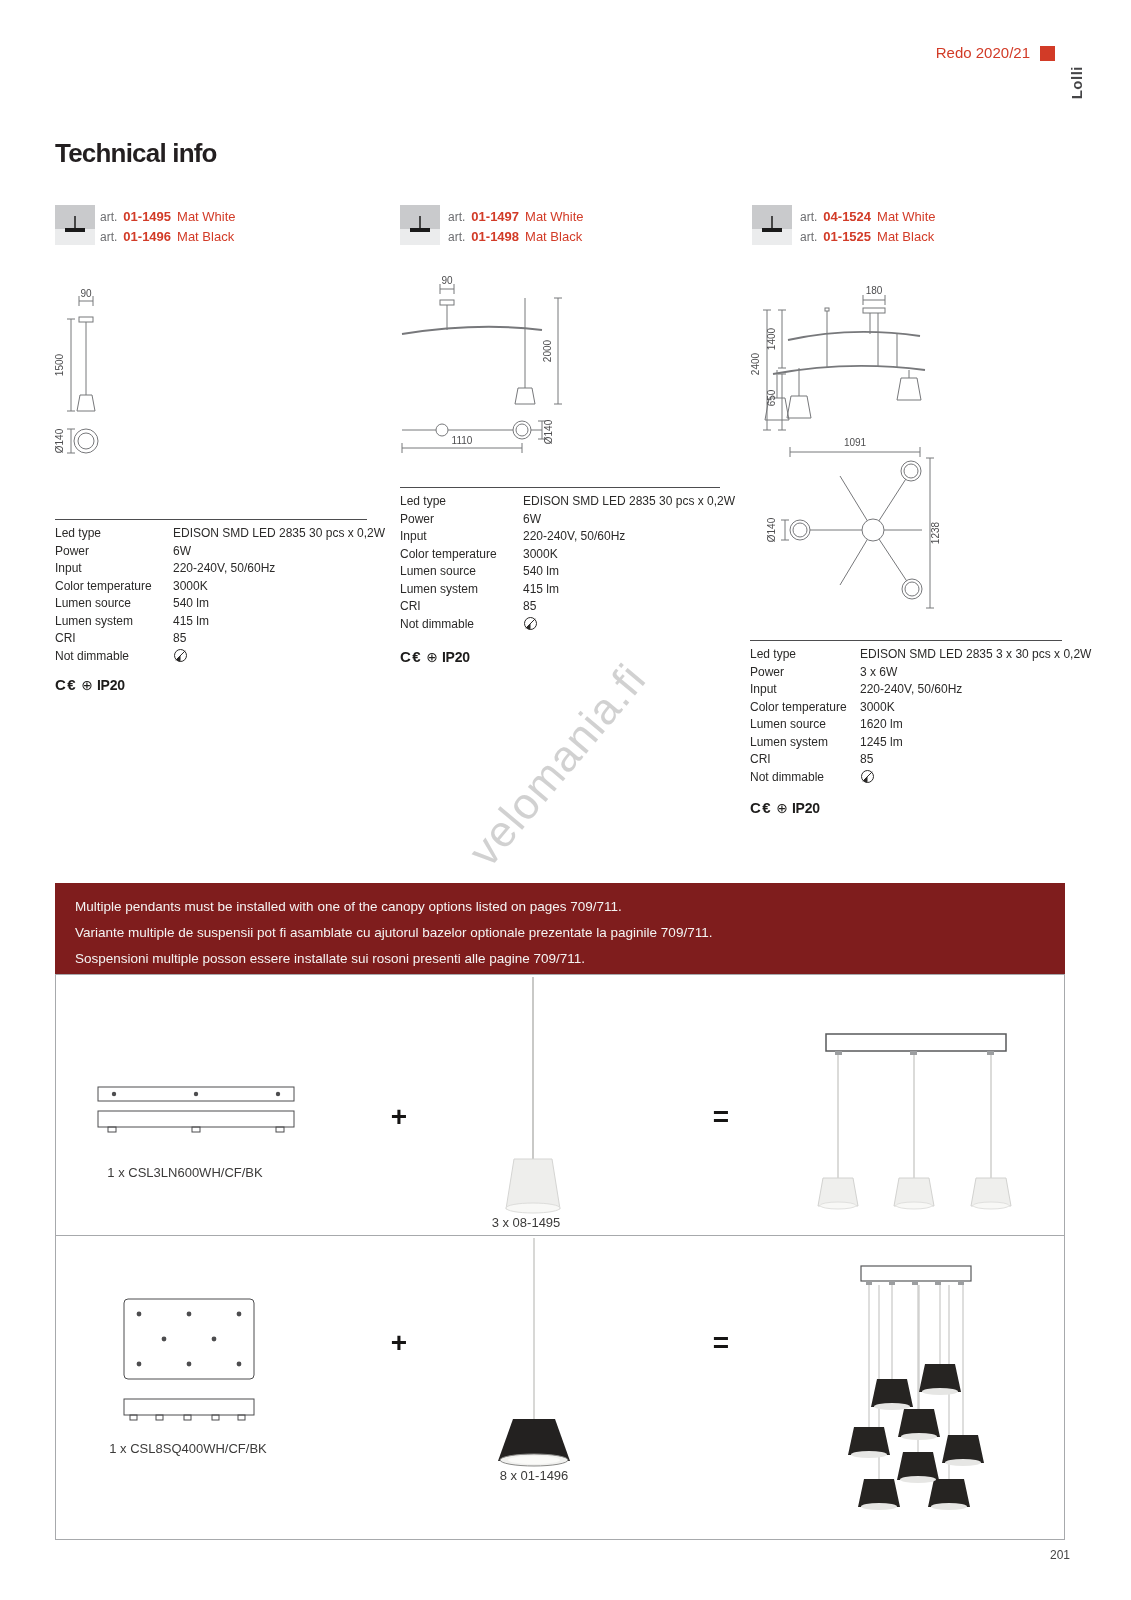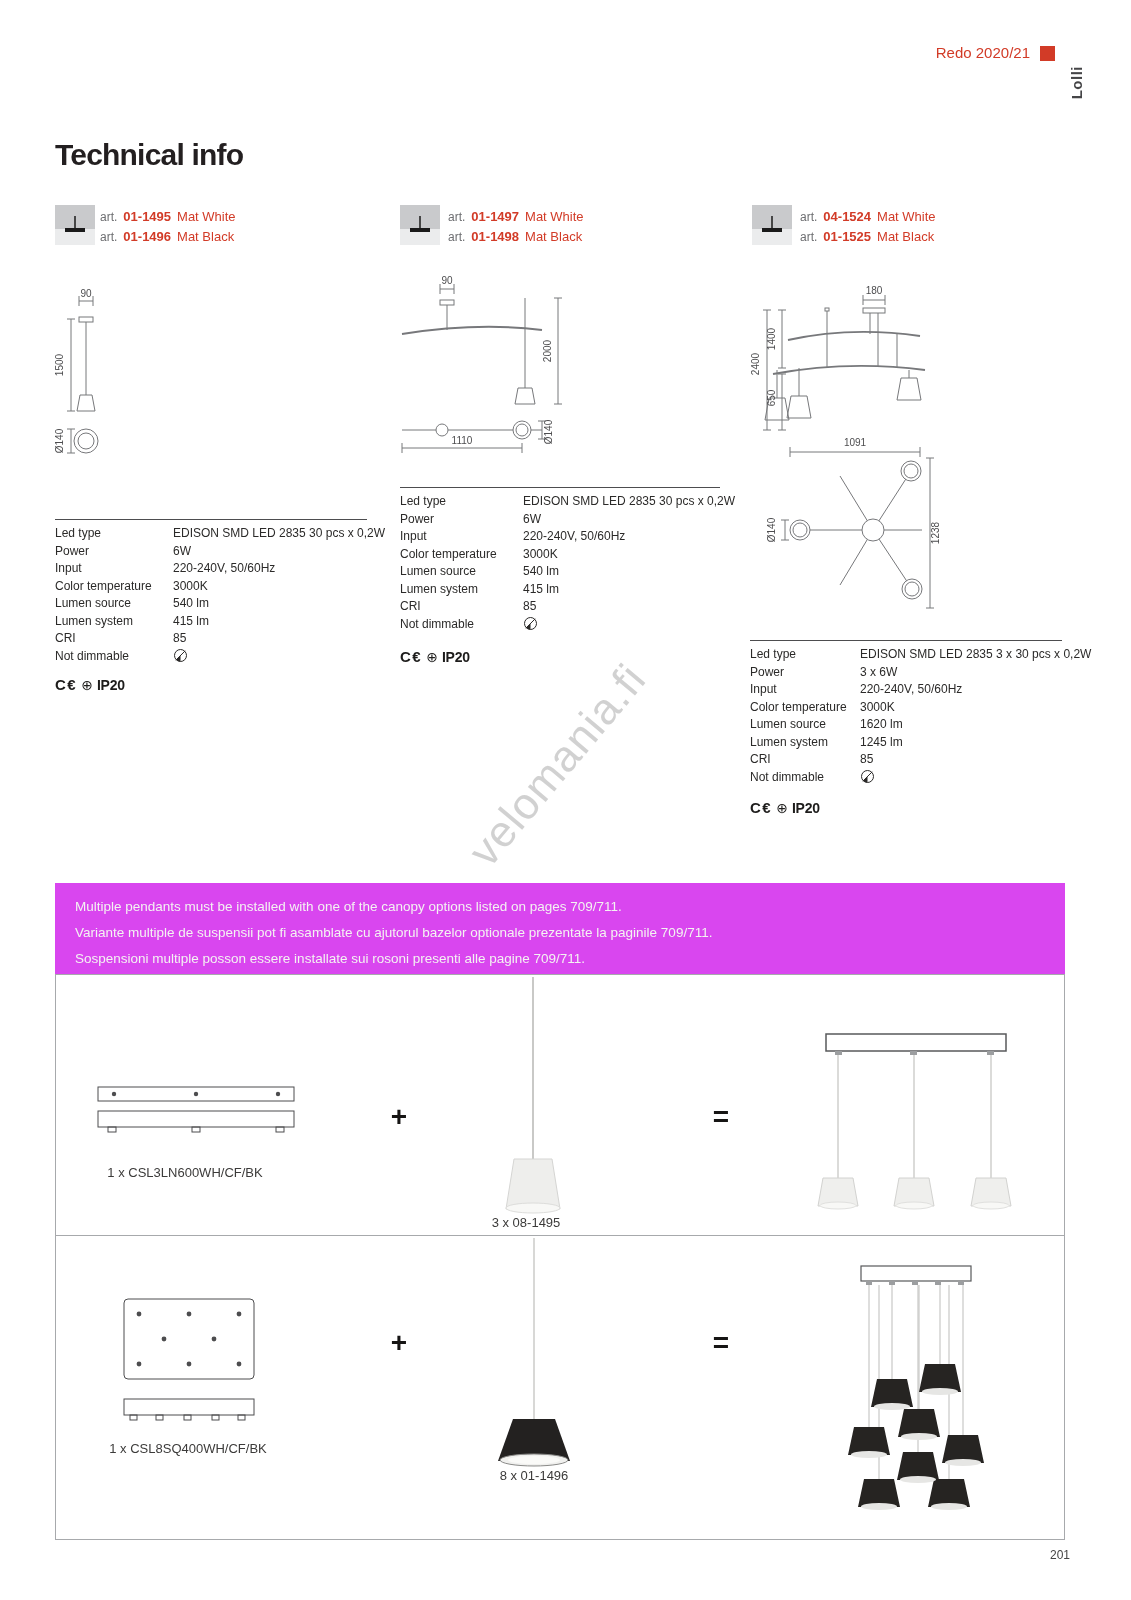--- a/index.html
+++ b/index.html
@@ -4,21 +4,21 @@
 <style>
   :root{ --red:#d23b27; --ink:#231f20; --gray:#6d6e71; --line:#77787b; }
   html,body{margin:0;padding:0;background:#fff;}
   #page{position:relative;width:1131px;height:1600px;background:#fff;overflow:hidden;
         font-family:"Liberation Sans","DejaVu Sans",sans-serif;color:var(--ink);}
   .abs{position:absolute;}
   
   .edition{font-size:15px;color:var(--red);text-align:right;width:180px;}
   .edition-sq{width:15px;height:15px;background:var(--red);}
   .brand-tab{font-size:15px;font-weight:700;color:#454547;writing-mode:vertical-rl;transform:rotate(180deg);letter-spacing:.5px;}
-  .page-title{font-size:30px;font-weight:800;letter-spacing:-.8px;}
+  .page-title{font-size:26px;font-weight:800;letter-spacing:-.8px;}
   
   .thumb{width:40px;height:40px;background:linear-gradient(#c9cacc 0 60%,#ebeced 60% 100%);display:flex;align-items:center;justify-content:center;}
   .art-line{font-size:13px;line-height:20px;white-space:nowrap;}
   .art-prefix{color:var(--gray);font-size:12px;margin-right:6px;}
   .art-code{color:var(--red);font-weight:700;margin-right:6px;}
   .art-finish{color:var(--red);}
   
   .spec-table{position:absolute;border-top:1px solid #4d4d4f;padding-top:5px;}
   .srow{display:flex;font-size:12px;line-height:17.5px;color:#2b2a29;}
   .slabel{flex:none;width:118px;}
@@ -26,21 +26,21 @@
   .sval{white-space:nowrap;}
   .certs{position:absolute;display:flex;align-items:center;gap:4px;color:#1d1c1b;}
   .ce{font-size:15px;font-weight:700;letter-spacing:1.5px;}
   .ins{font-size:14px;}
   .ip{font-size:14px;font-weight:800;letter-spacing:-.2px;}
   
   svg{overflow:visible;}
   .dimtext{font-family:"Liberation Sans","DejaVu Sans",sans-serif;font-size:10px;fill:#4d4d4f;}
   
   .samples-heading{font-size:19px;font-weight:800;letter-spacing:-.2px;}
-  .banner{background:#d946ef;color:#f4f3f2;padding:11px 20px 0 20px;box-sizing:border-box;}
+  .banner{background:#7f1d1d;color:#f4f3f2;padding:11px 20px 0 20px;box-sizing:border-box;}
   .banner p{margin:0;font-size:13.5px;line-height:26px;font-weight:400;}
   .comp-box{border:1px solid #a7a9ac;box-sizing:border-box;}
   .comp-row1{position:absolute;left:0;top:0;width:100%;height:261px;border-bottom:1px solid #a7a9ac;box-sizing:border-box;}
   .comp-label{position:absolute;font-size:13px;color:#3c3b3a;text-align:center;white-space:nowrap;}
   .op{position:absolute;font-size:28px;font-weight:700;text-align:center;width:50px;color:#161514;}
   .watermark{font-size:44px;color:#a5a5a5;opacity:.5;letter-spacing:1px;transform:rotate(-50deg);white-space:nowrap;}
   .page-num{font-size:12px;color:#454444;text-align:right;width:80px;}
 </style>
 </head>
 <body>

